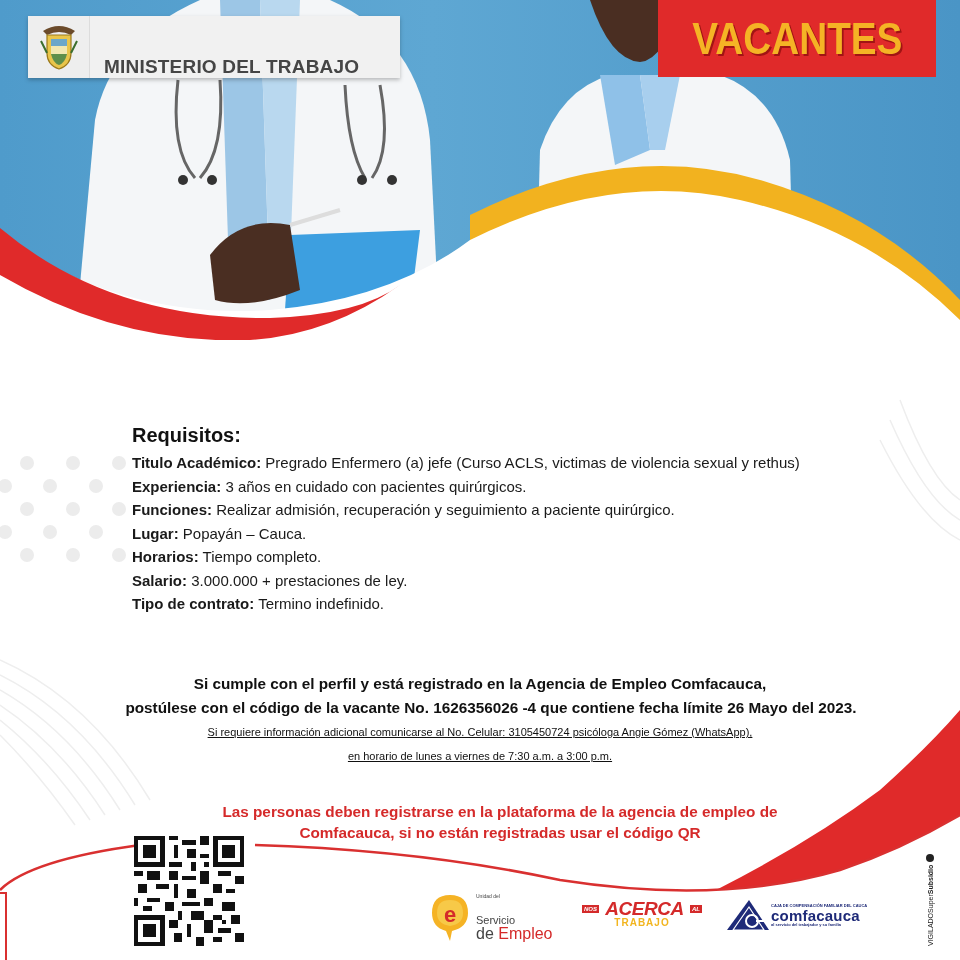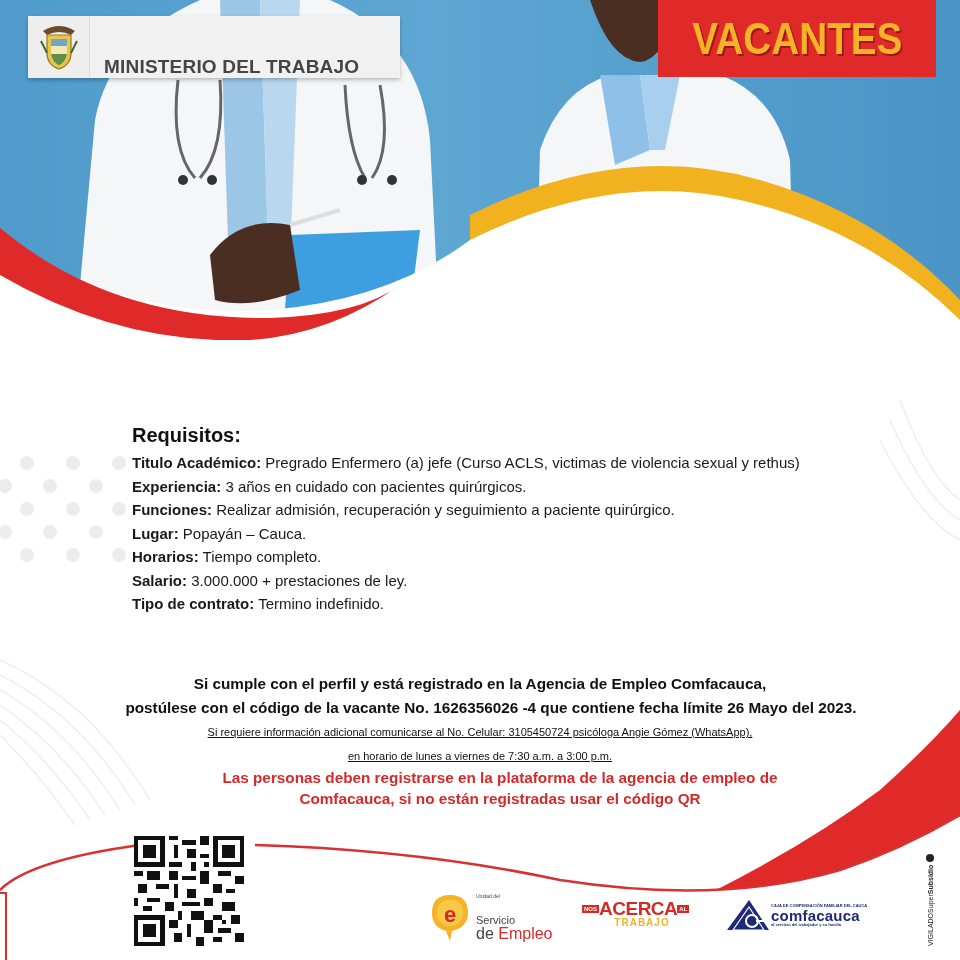--- a/index.html
+++ b/index.html
@@ -38,35 +38,35 @@
   .reqs .line { font-family: "Liberation Sans", sans-serif; font-size: 15px; line-height: 23.5px; color: #1a1a1a; white-space: nowrap; }
   .reqs .line b { font-weight: 700; }
 
   
   .apply { position: absolute; left: 0; top: 672px; width: 960px; text-align: center; }
   .apply .p { font-family: "Liberation Sans", sans-serif; font-weight: 700; font-size: 15.3px; line-height: 24px; color: #111; white-space: nowrap; }
   .apply .p2 { padding-left: 22px; text-align: center; }
   .apply .u { font-family: "Liberation Sans", sans-serif; font-size: 11px; line-height: 24px; color: #111; text-decoration: underline; white-space: nowrap; }
 
   
-  .notice { position: absolute; left: 140px; top: 767px; width: 720px; text-align: center; font-family: "Liberation Sans", sans-serif; font-weight: 700; font-size: 15.3px; line-height: 21px; color: #d52a2a; }
+  .notice { position: absolute; left: 140px; top: 801px; width: 720px; text-align: center; font-family: "Liberation Sans", sans-serif; font-weight: 700; font-size: 15.3px; line-height: 21px; color: #d52a2a; }
 
   
   .qr { position: absolute; left: 134px; top: 836px; width: 110px; height: 110px; background: #fff; }
 
   
   .logo-se { position: absolute; left: 430px; top: 893px; display: flex; align-items: center; }
   .logo-se .txt { margin-left: 6px; line-height: 1; }
   .logo-se .t1 { font-size: 5px; color: #444; }
   .logo-se .t2 { font-size: 11px; color: #444; font-weight: 400; margin-top: 16px; }
   .logo-se .t3 { font-size: 16px; color: #d42a2a; font-weight: 400; }
   .logo-se .t3 .de { color: #444; }
 
   .logo-acerca { position: absolute; left: 582px; top: 899px; width: 120px; height: 36px; text-align: center; }
-  .logo-acerca .row { display: flex; align-items: center; justify-content: flex-start; }
+  .logo-acerca .row { display: flex; align-items: center; justify-content: space-between; font-style: italic; }
   .logo-acerca .nos, .logo-acerca .al { font-size: 6px; font-weight: 700; color: #fff; background: #d42a2a; padding: 1px 2px; }
   .logo-acerca .acerca { font-size: 19px; font-weight: 900; color: #d42a2a; letter-spacing: -0.5px; line-height: 1; font-family: "Liberation Sans", sans-serif; }
   .logo-acerca .trabajo { font-size: 10px; font-weight: 700; color: #f2b51f; letter-spacing: 1px; margin-top: -1px; }
 
   .logo-comfa { position: absolute; left: 725px; top: 898px; display: flex; align-items: center; }
   .logo-comfa .txt { line-height: 1; }
   .logo-comfa .c1 { font-size: 4px; font-weight: 700; color: #1e2a78; }
   .logo-comfa .c2 { font-size: 15px; font-weight: 700; color: #1e2a78; letter-spacing: 0.2px; }
   .logo-comfa .c3 { font-size: 4px; font-weight: 700; color: #1e2a78; }
 

